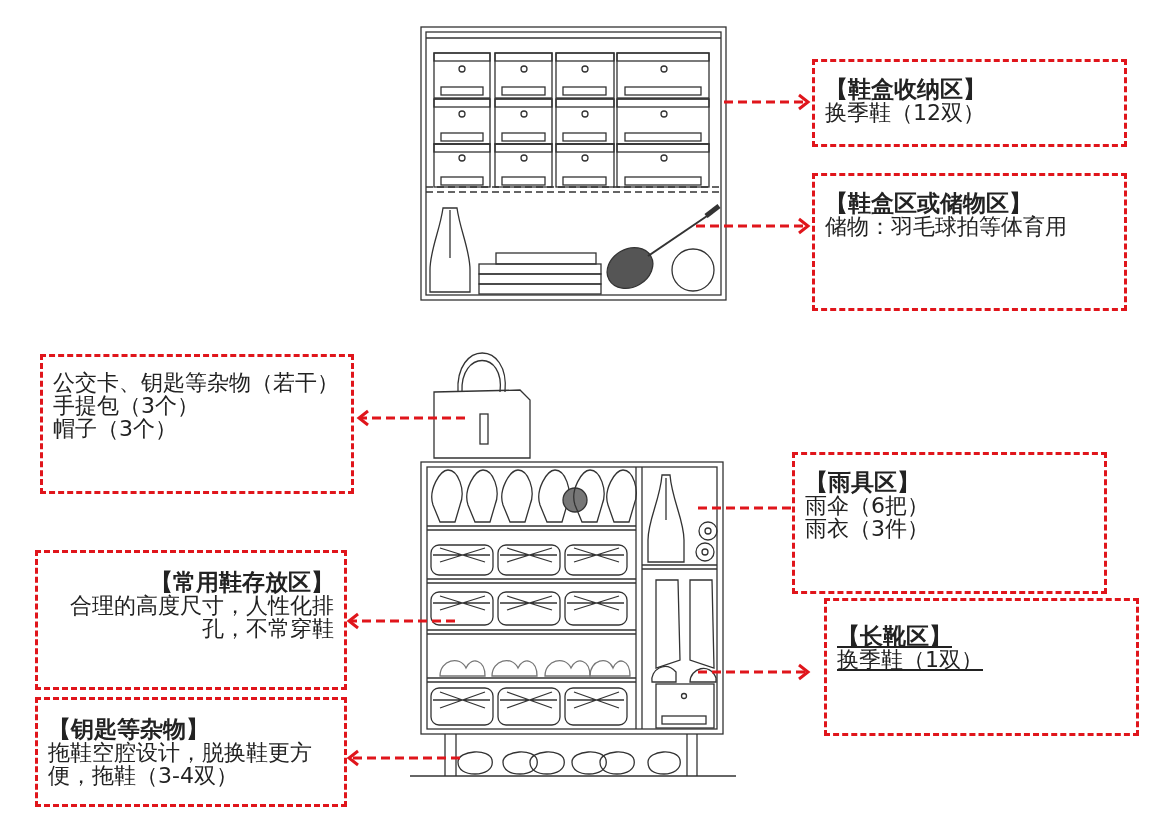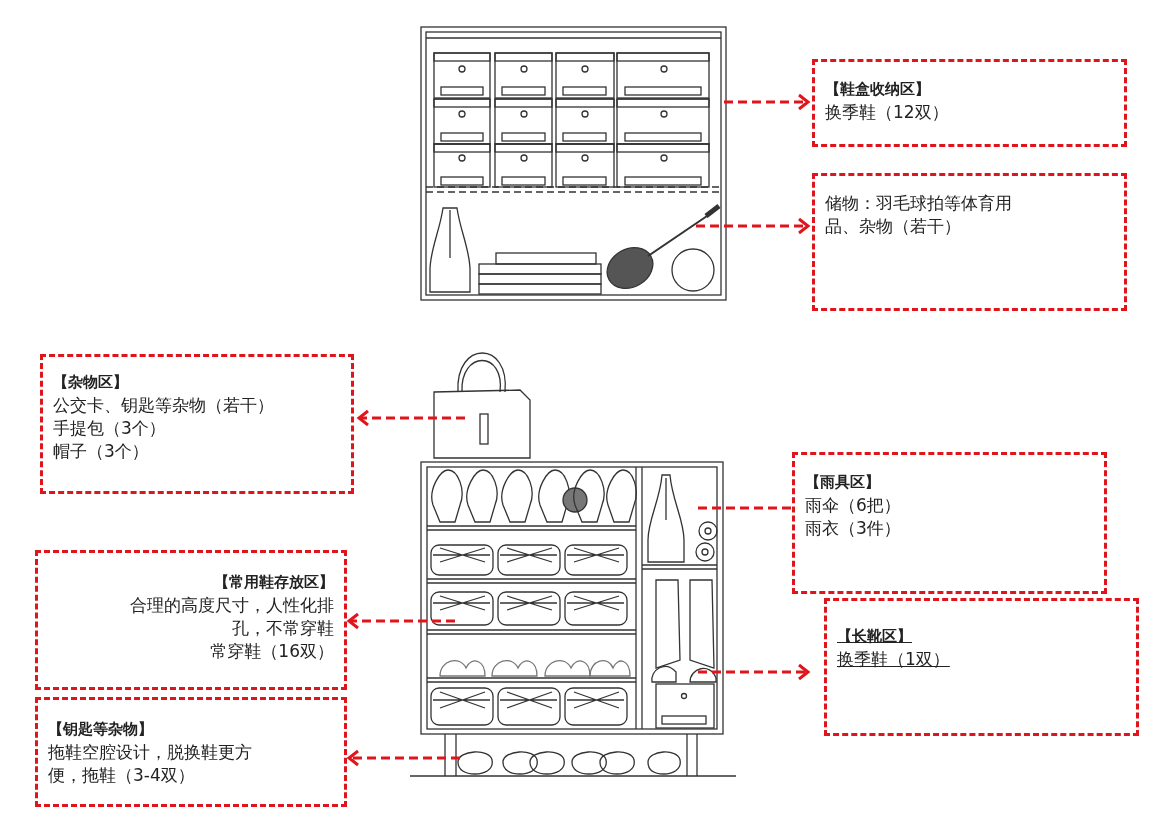--- a/index.html
+++ b/index.html
@@ -1,21 +1,21 @@
 <!DOCTYPE html>
 <html><head>
 <meta charset="utf-8">
 <style>
   html, body { margin:0; padding:0; background:#ffffff; }
   body { width:1156px; height:820px; position:relative; overflow:hidden;
          font-family:"DejaVu Sans", sans-serif; color:#222; }
   .callout { position:absolute; border:3px dashed #e0151b; box-sizing:border-box;
              padding:16px 10px 8px 10px; background:#fff; }
-  .callout .title { font-size:15px; font-weight:bold; line-height:23px; white-space:nowrap; }
-  .callout .line { font-size:17px; line-height:23px; white-space:nowrap; }
+  .callout .title { font-size:23px; font-weight:bold; line-height:23px; white-space:nowrap; }
+  .callout .line { font-size:22px; line-height:23px; white-space:nowrap; }
   svg.draw { position:absolute; left:0; top:0; }
 </style>
 </head>
 <body>
 
 <svg class="draw" width="1156" height="820">
 
   <g stroke="#333" fill="none" stroke-width="1.3">
     <rect x="421" y="27" width="305" height="273"></rect>
     <rect x="426" y="32" width="295" height="263"></rect>
@@ -209,46 +209,44 @@
     <polyline points="358,751 349,758 358,765"></polyline>
   </g>
 </svg>
 
 <div class="callout" style="left:812px; top:59px; width:315px; height:88px;">
   <div class="title">【鞋盒收纳区】</div>
   <div class="line">换季鞋（12双）</div>
 </div>
 
 <div class="callout" style="left:812px; top:173px; width:315px; height:138px;">
+  <div class="title">【鞋盒区或储物区】</div>
   <div class="line">储物：羽毛球拍等体育用</div>
-  <div class="line">品、杂物（若干）</div>
 </div>
 
 <div class="callout" style="left:40px; top:354px; width:314px; height:140px; padding-top:14px;">
-  <div class="title">【杂物区】</div>
   <div class="line">公交卡、钥匙等杂物（若干）</div>
   <div class="line">手提包（3个）</div>
   <div class="line">帽子（3个）</div>
 </div>
 
 <div class="callout" style="left:792px; top:452px; width:315px; height:142px;">
   <div class="title">【雨具区】</div>
   <div class="line">雨伞（6把）</div>
   <div class="line">雨衣（3件）</div>
 </div>
 
 <div class="callout" style="left:824px; top:598px; width:315px; height:138px; padding-top:24px;text-decoration:underline;">
   <div class="title">【长靴区】</div>
   <div class="line">换季鞋（1双）</div>
 </div>
 
 <div class="callout" style="left:35px; top:550px; width:312px; height:140px; padding-top:18px;text-align:right;">
   <div class="title">【常用鞋存放区】</div>
   <div class="line">合理的高度尺寸，人性化排</div>
   <div class="line">孔，不常穿鞋</div>
-  <div class="line">常穿鞋（16双）</div>
 </div>
 
 <div class="callout" style="left:35px; top:697px; width:312px; height:110px; padding-top:18px;">
   <div class="title">【钥匙等杂物】</div>
   <div class="line">拖鞋空腔设计，脱换鞋更方</div>
   <div class="line">便，拖鞋（3-4双）</div>
 </div>
 
 </body></html>

